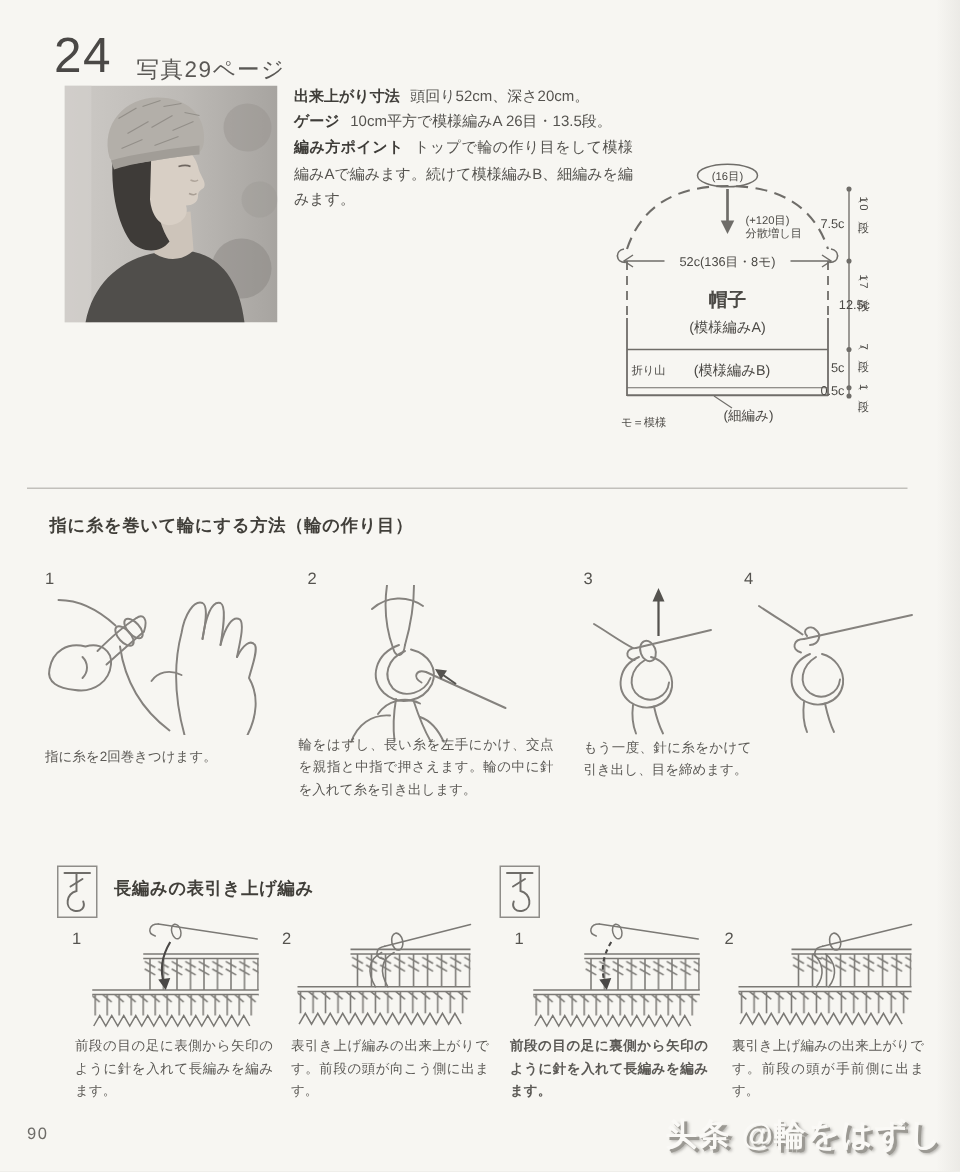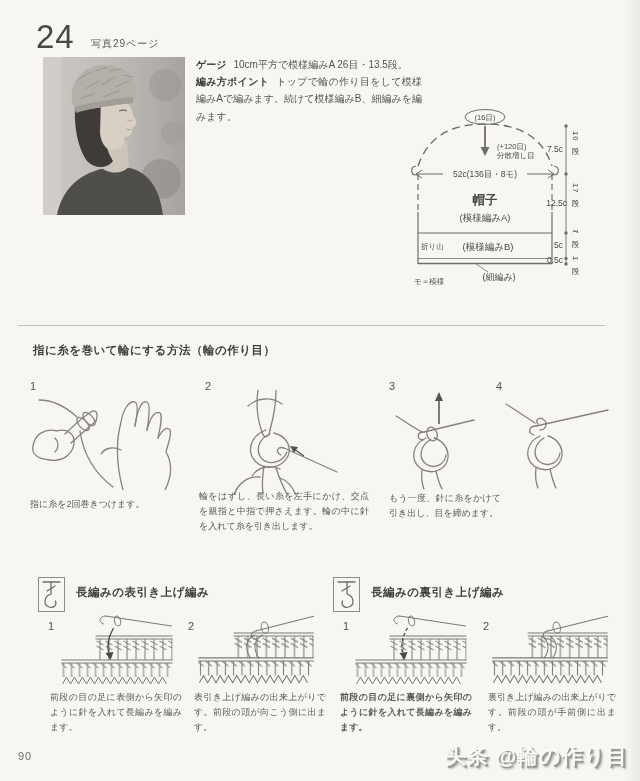--- a/index.html
+++ b/index.html
@@ -7,21 +7,21 @@
   body { font-family:"Liberation Sans","DejaVu Sans",sans-serif; }
   .page {
     position:relative; width:640px; height:781px; margin:0 auto;
     background:#f7f6f2; overflow:hidden; color:#54524e;
   }
   .page::after{ content:""; position:absolute; right:0; top:0; width:16px; height:100%;
     background:linear-gradient(to right, rgba(0,0,0,0), rgba(80,75,70,0.07)); pointer-events:none; }
   .abs { position:absolute; }
 
   .pattern-number { left:36px; top:18px; font-size:33px; color:#4a4846; letter-spacing:1px; }
-  .photo-ref { left:91px; top:37px; font-size:10px; color:#5a5855; letter-spacing:1px; }
+  .photo-ref { left:91px; top:37px; font-size:15px; color:#5a5855; letter-spacing:1px; }
 
   .photo { left:43px; top:57px; width:142px; height:158px; }
 
   .info { left:196px; top:56px; width:226px; }
   .info p { font-size:10px; line-height:1.72; color:#55534f; text-align:justify; }
   .info b { color:#3f3d39; margin-right:7px; }
 
   .diagram { left:400px; top:100px; width:240px; height:200px; }
   .diagram svg text { fill:#4c4a46; font-family:"Liberation Sans","DejaVu Sans",sans-serif; }
   .m-size { position:absolute; width:32px; text-align:right; font-size:8.5px; color:#4c4a46; }
@@ -105,20 +105,21 @@
           <path d="M72,30 L86,24"></path>
         <path d="M80,18 L90,20"></path>
           <path d="M38,42 L52,36"></path>
           <path d="M60,40 L76,34"></path>
       </g>
       <path d="M31,50 C44,46 70,42 90,40 L90,46 C70,48 44,52 33,56 Z" fill="#a19d97"></path>
     </svg>
   </div>
 
   <div class="abs info">
+    <p><b>出来上がり寸法</b><span>頭回り52cm、深さ20cm。</span></p>
     <p><b>ゲージ</b><span>10cm平方で模様編みA 26目・13.5段。</span></p>
     <p><b>編み方ポイント</b><span>トップで輪の作り目をして模様編みAで編みます。続けて模様編みB、細編みを編みます。</span></p>
   </div>
 
   <div class="abs diagram">
     <svg width="240" height="200" viewBox="0 0 240 200">
       <g stroke="#6f6d69" fill="none" stroke-width="1">
         <ellipse cx="85" cy="17" rx="20" ry="7.5"></ellipse>
         <line x1="85" y1="26" x2="85" y2="49" stroke-width="1.8"></line>
         <path d="M85,56 L80.5,47 L89.5,47 Z" fill="#6f6d69" stroke="none"></path>
@@ -149,21 +150,21 @@
       <text x="97" y="58" font-size="7.5">分散増し目</text>
       <text x="85" y="77" font-size="8.5" text-anchor="middle">52c(136目・8モ)</text>
       <text x="85" y="104" font-size="12.5" font-weight="bold" text-anchor="middle">帽子</text>
       <text x="85" y="121" font-size="9.5" text-anchor="middle">(模様編みA)</text>
       <text x="21" y="149" font-size="7.5">折り山</text>
       <text x="88" y="150" font-size="9.5" text-anchor="middle">(模様編みB)</text>
       <text x="99" y="180" font-size="9" text-anchor="middle">(細編み)</text>
       <text x="14" y="184" font-size="7.5">モ＝模様</text>
     </svg>
     <div class="m-size" style="left:131px; top:44px;">7.5c</div>
-    <div class="m-size" style="left:135px; top:98px;">12.5c</div>
+    <div class="m-size" style="left:148px; top:98px;">12.5c</div>
     <div class="m-size" style="left:131px; top:140px;">5c</div>
     <div class="m-size" style="left:131px; top:155px;">0.5c</div>
     <div class="vtext" style="left:170px; top:30px;">（10段）</div>
     <div class="vtext" style="left:170px; top:82px;">（17段）</div>
     <div class="vtext" style="left:170px; top:128px;">（7段）</div>
     <div class="vtext" style="left:170px; top:155px;">（1段）</div>
   </div>
 
   <div class="abs sep"></div>
 
@@ -288,21 +289,20 @@
 
   <div class="abs symbol-box" style="left:333px; top:577px;">
     <svg width="25" height="33" viewBox="0 0 25 33">
       <g stroke="#6f6d69" stroke-width="1.3" fill="none" stroke-linecap="round">
         <path d="M4,4 H21"></path>
         <path d="M16,8 L8,13"></path>
         <path d="M13,4 C13,9 13,13 13,16 C20,18 21,27 15,29 C10,30.5 7,27 8.5,23"></path>
       </g>
     </svg>
   </div>
-  <div class="abs section-title" style="left:371px; top:585px;">長編みの裏引き上げ編み</div>
 
   <div class="step-num" style="left:343px; top:620px;">1</div>
   <div class="step-num" style="left:483px; top:620px;">2</div>
 
   <svg class="abs" style="left:352px; top:614px;" width="118" height="75" viewBox="0 0 115 75">
     <use href="#fab"></use>
     <g class="fab-art" stroke-width="1.2">
       <path d="M46,2 L112,12"></path>
       <path d="M46,2 c-6,0 -8,6 -2,8"></path>
       <ellipse cx="58" cy="7" rx="3" ry="5" transform="rotate(-15 58 7)"></ellipse>
@@ -321,15 +321,15 @@
       <path d="M56,22 L113,8"></path>
       <path d="M56,22 c-6,1 -7,7 -1,8"></path>
       <ellipse cx="64" cy="19" rx="3.5" ry="5.5" transform="rotate(-12 64 19)"></ellipse>
     </g>
   </svg>
 
   <div class="caption" style="left:340px; top:690px; width:132px;font-weight:bold;">前段の目の足に裏側から矢印のように針を入れて長編みを編みます。</div>
   <div class="caption" style="left:488px; top:690px; width:128px;">裏引き上げ編みの出来上がりです。前段の頭が手前側に出ます。</div>
 
   <div class="abs footer-page">90</div>
-  <div class="abs watermark">头条 @輪の作り目</div>
+  <div class="abs watermark">头条 @輪をはずし</div>
 
 </div>
 
 </body></html>

